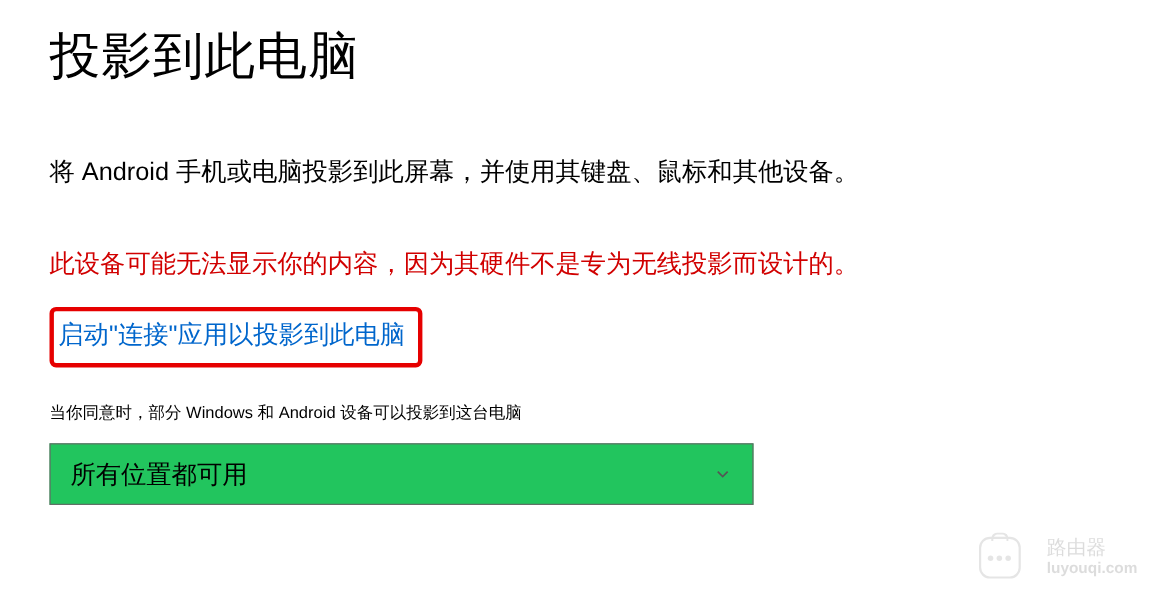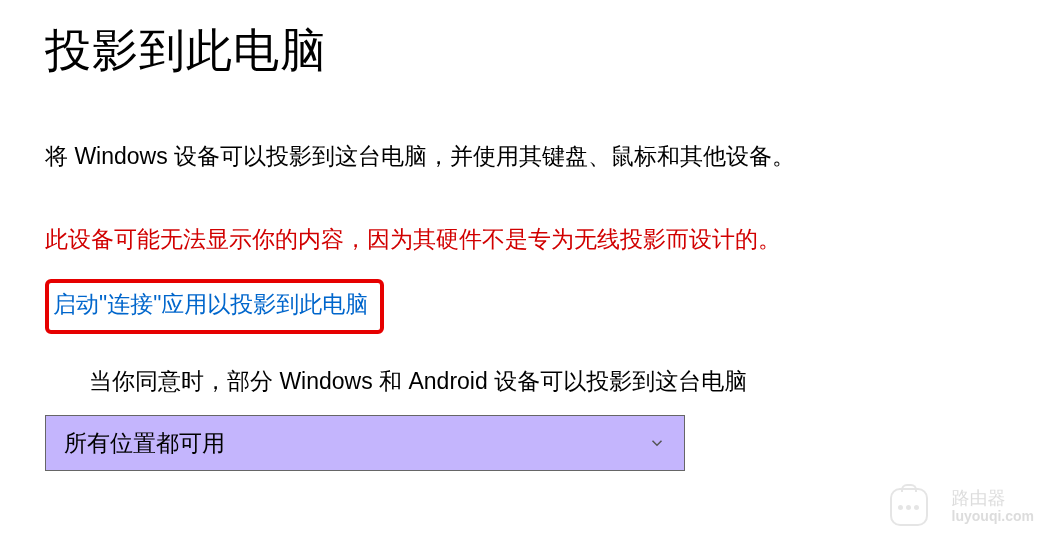--- a/index.html
+++ b/index.html
@@ -39,34 +39,33 @@
       padding: 6px 12px 10px 4px;
       display: inline-block;
       margin-bottom: 32px;
     }
     .launch-link {
       font-size: 23px;
       color: #0066cc;
       cursor: pointer;
     }
     .dropdown-label {
-      font-size: 23px;
+      font-size: 15px;
       margin-bottom: 18px;
-      margin-left: 44px;
     }
     .dropdown {
       border: 1px solid #666666;
       width: 640px;
       height: 56px;
       display: flex;
       align-items: center;
       justify-content: space-between;
       padding: 0 18px;
       cursor: pointer;
-      background: #c4b5fd;
+      background: #22c55e;
     }
     .dropdown-value {
       font-size: 23px;
     }
     .chevron-down {
       width: 18px;
       height: 18px;
     }
     .chevron-down svg {
       width: 100%;
@@ -125,21 +124,21 @@
       font-weight: bold;
     }
   </style>
 </head>
 <body>
 
 
 
 <h1 class="page-title">投影到此电脑</h1>
 
-<p class="description">将 Windows 设备可以投影到这台电脑，并使用其键盘、鼠标和其他设备。</p>
+<p class="description">将 Android 手机或电脑投影到此屏幕，并使用其键盘、鼠标和其他设备。</p>
 
 <p class="warning-text">此设备可能无法显示你的内容，因为其硬件不是专为无线投影而设计的。</p>
 
 <div class="link-highlight-box">
   <span class="launch-link">启动"连接"应用以投影到此电脑</span>
 </div>
 
 <p class="dropdown-label">当你同意时，部分 Windows 和 Android 设备可以投影到这台电脑</p>
 
 <div class="dropdown">

